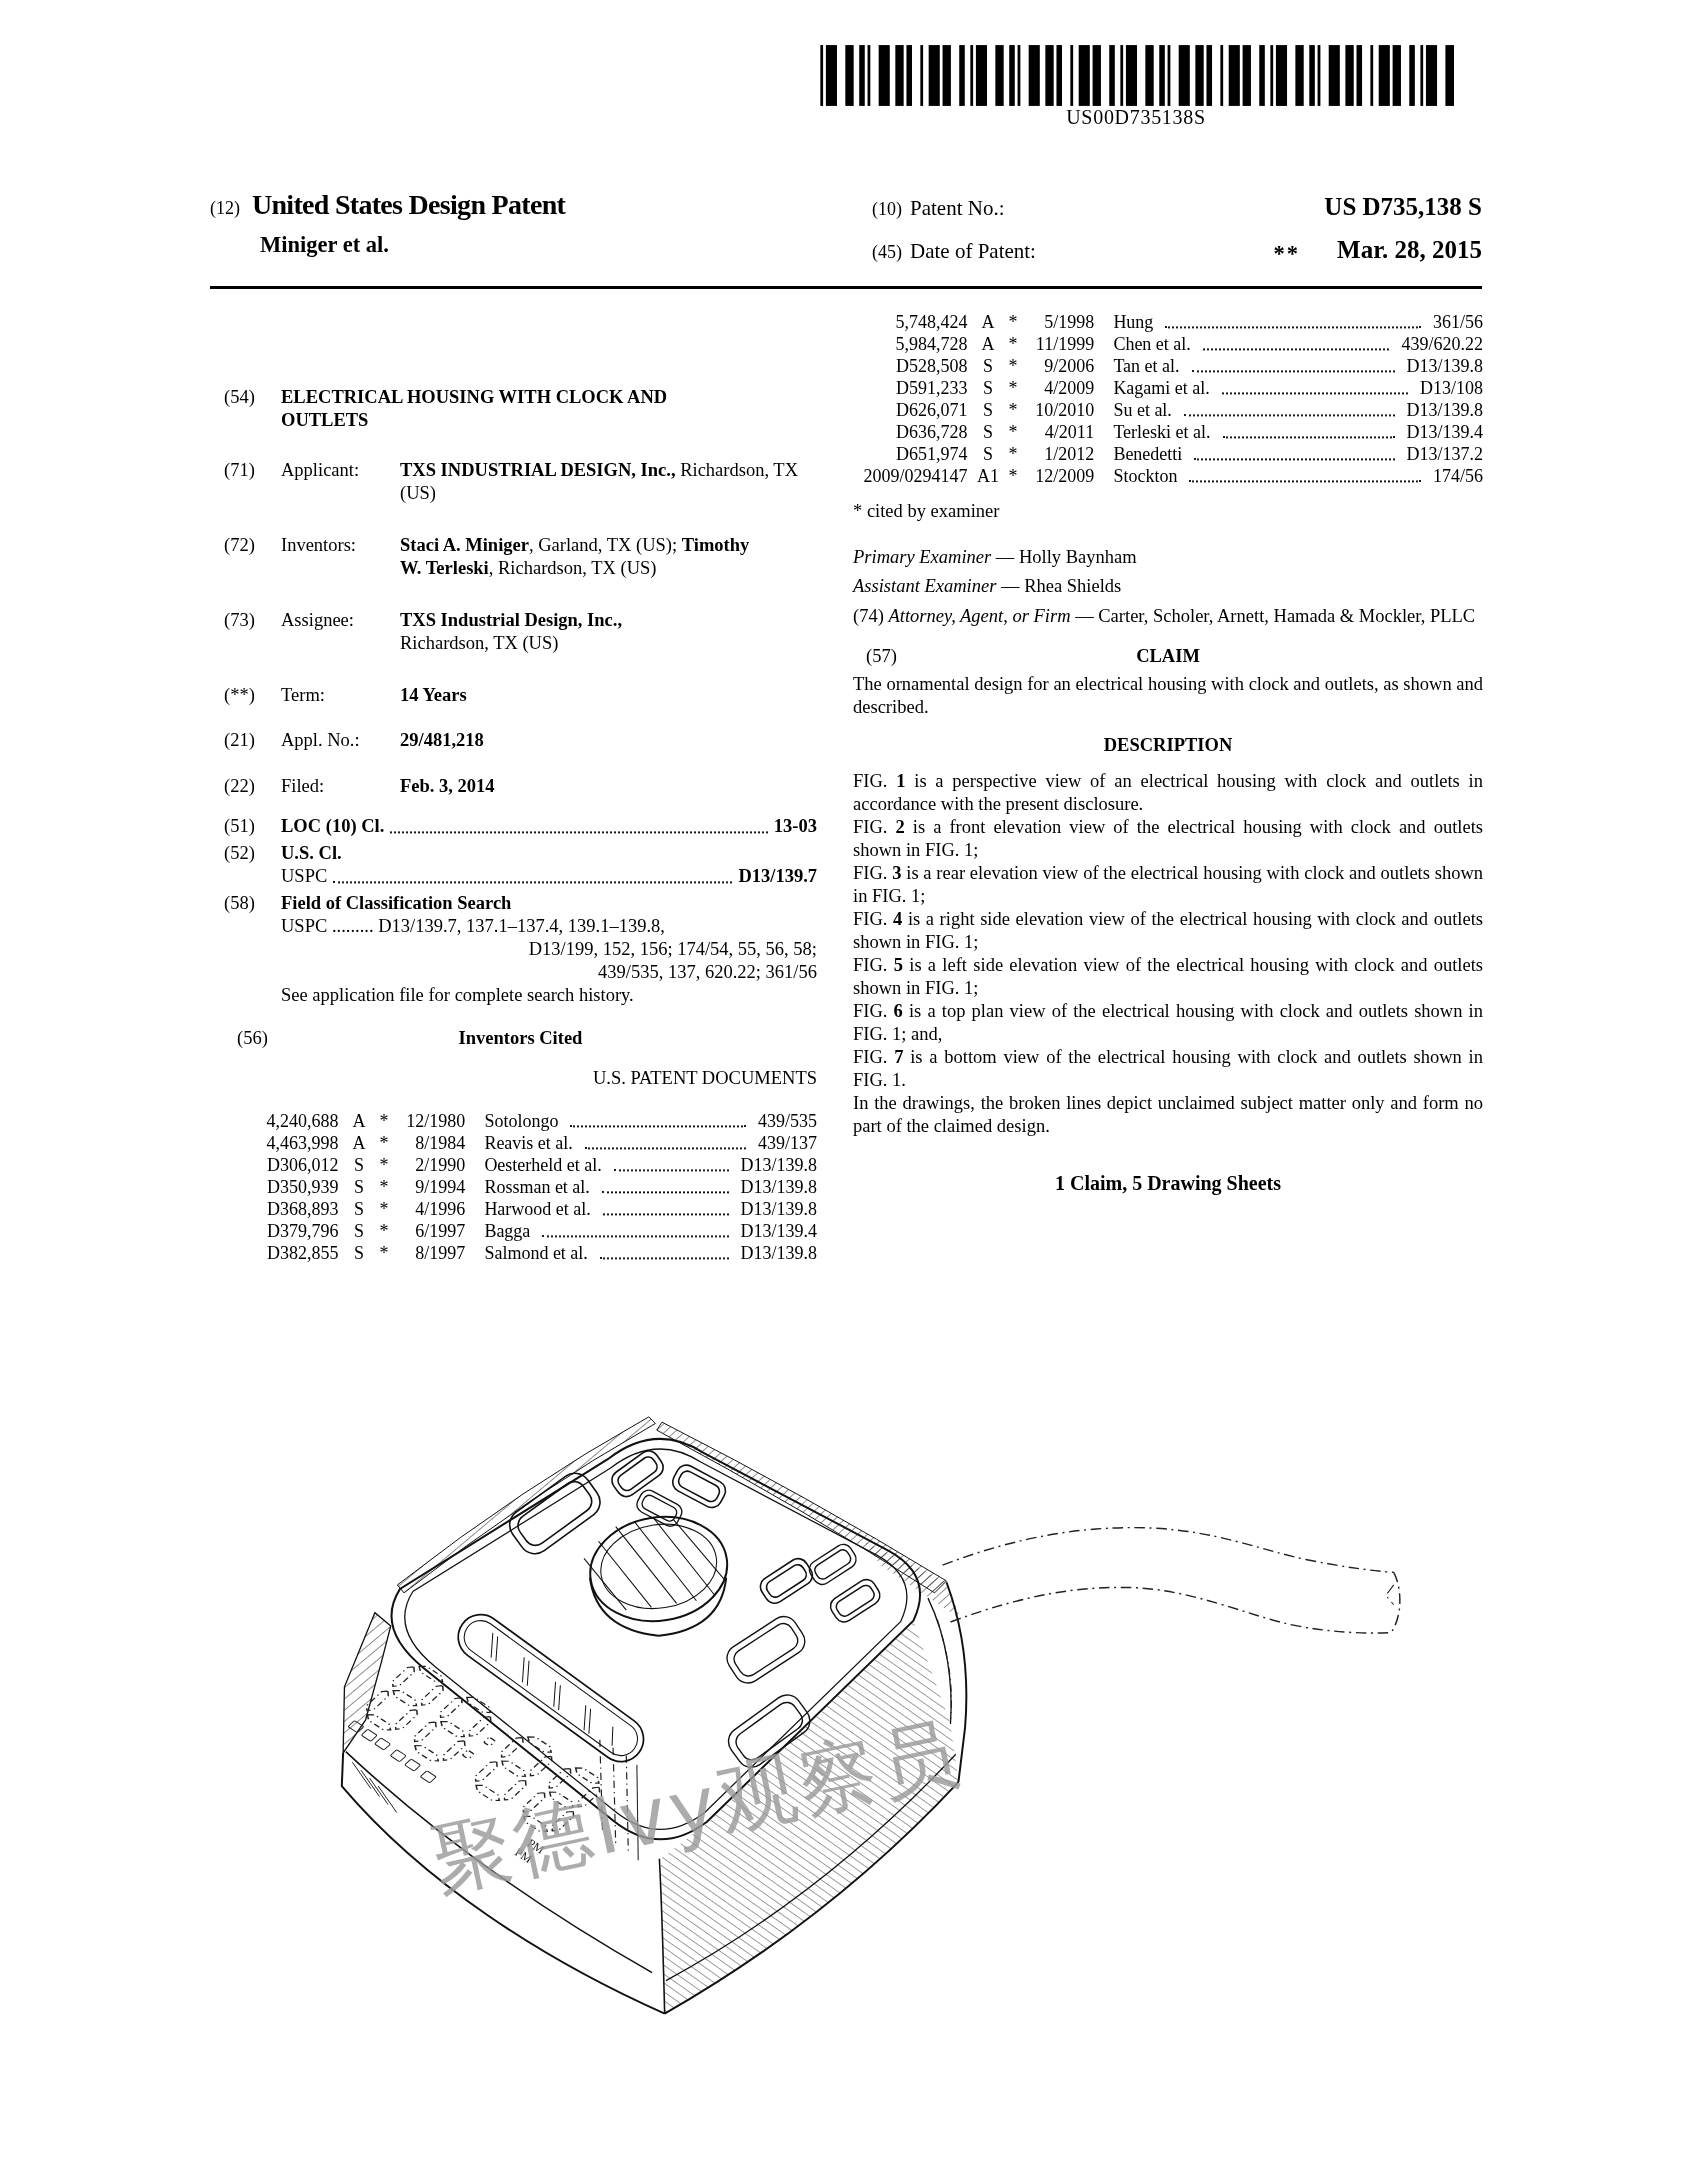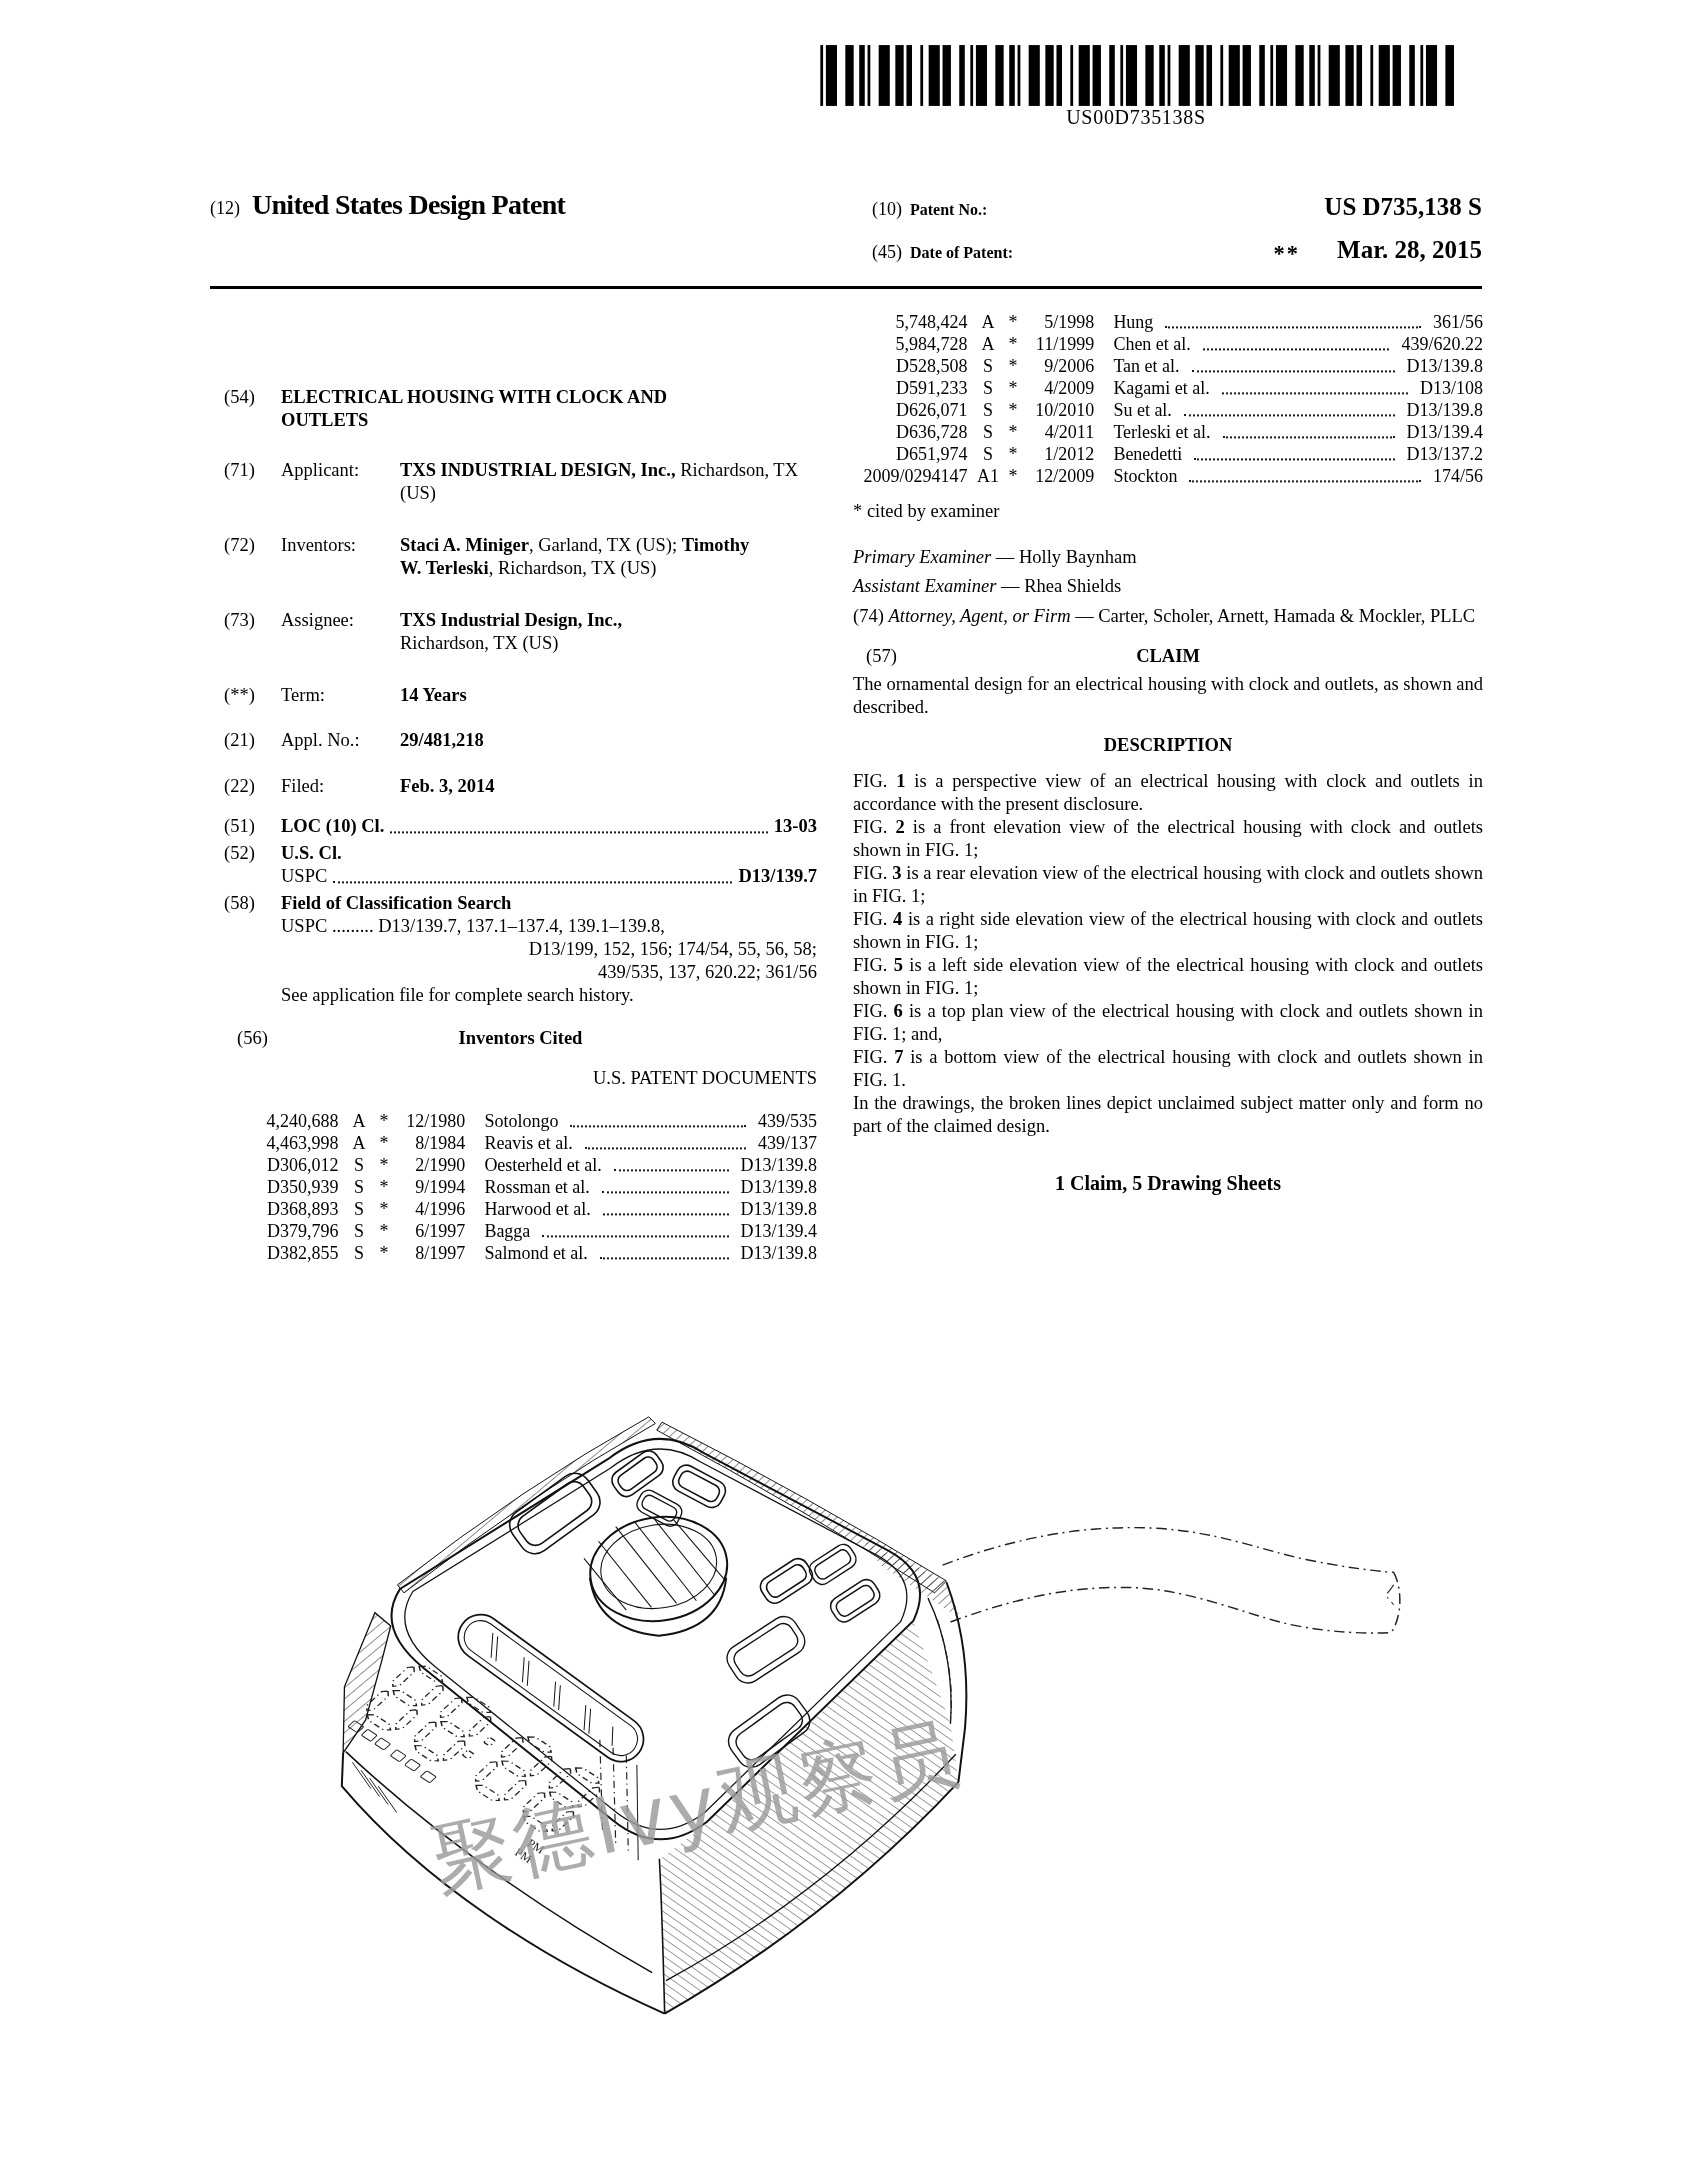--- a/index.html
+++ b/index.html
@@ -15,21 +15,21 @@
   #barcode-svg{display:block;margin:0 auto;}
   #barcode-label{font-size:20px;letter-spacing:0.7px;margin-top:0;}
 
   
   #hdr-left{left:210px;top:189px;width:635px;}
   .tagsm{font-size:18px;}
   #doc-type{font-size:28px;font-weight:bold;letter-spacing:-0.7px;margin-left:9.3px;}
   #author-line{font-size:22.5px;font-weight:bold;margin:10.6px 0 0 50px;}
   #hdr-right{left:872px;top:193px;width:610px;}
   .hdr-row{display:flex;align-items:baseline;margin-bottom:14.6px;}
-  .hdr-row .lab{font-size:16px;font-weight:bold;margin-left:8px;}
+  .hdr-row .lab{font-size:21px;font-weight:normal;margin-left:8px;}
   .hdr-row .sp{flex:1;}
   .hdr-row .val{font-size:25px;font-weight:bold;}
   #date-stars{font-size:22.5px;font-weight:bold;margin-right:37px;transform:translateY(3.3px);letter-spacing:2px;}
   #rule{left:210px;top:286px;width:1272px;height:3.3px;background:#000;}
 
   
   #col-left{left:224px;top:386px;width:593px;font-size:18.5px;line-height:23px;}
   #col-right{left:853px;top:311px;width:630px;font-size:18.5px;line-height:23px;}
   .brow{display:flex;margin-bottom:22.5px;}
   .b-tag{width:57px;flex:none;}
@@ -135,20 +135,21 @@
       </g>
   </svg>
   <div id="barcode-label">US00D735138S</div>
 </div>
 
 <div class="abs" id="hdr-left">
   <div>
     <span class="tagsm">(12)</span>
     <span id="doc-type">United States Design Patent</span>
   </div>
+  <div id="author-line">Miniger et al.</div>
 </div>
 
 <div class="abs" id="hdr-right">
   <div class="hdr-row">
     <span class="tagsm">(10)</span>
     <span class="lab">Patent No.:</span>
     <span class="sp"></span>
     <span class="val">US D735,138 S</span>
   </div>
   <div class="hdr-row">

